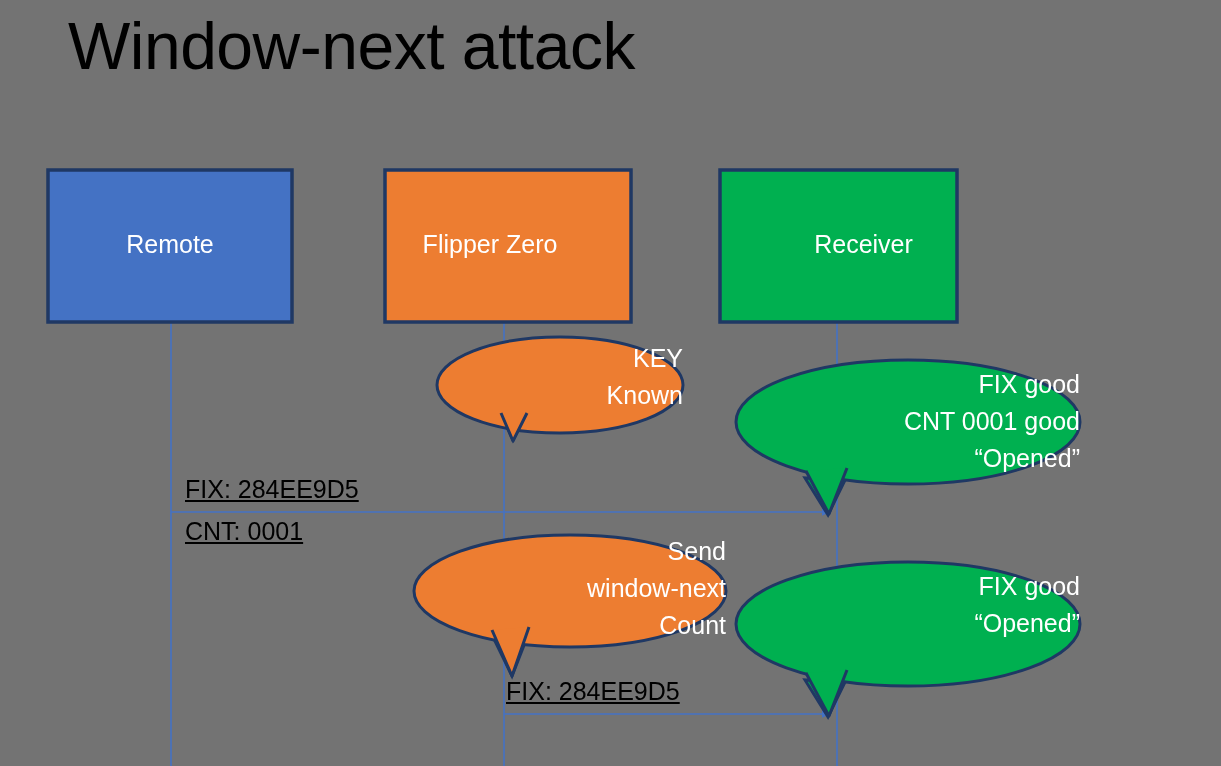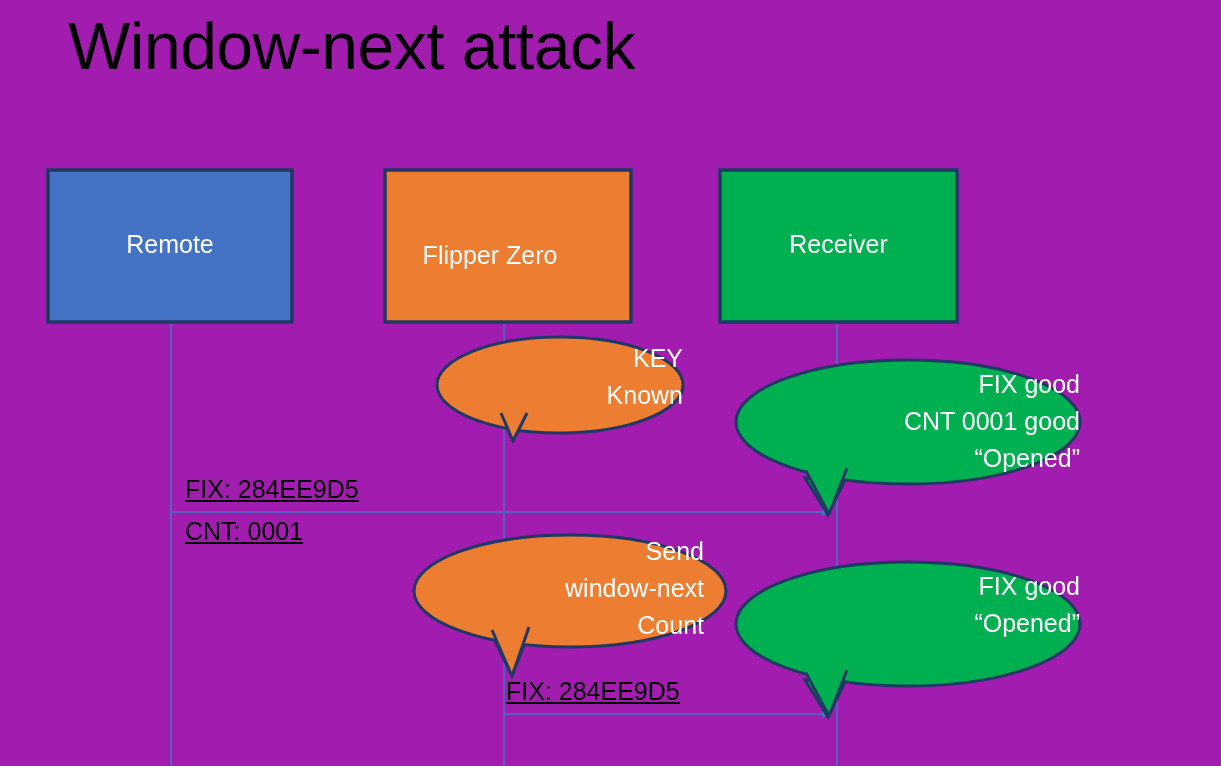--- a/index.html
+++ b/index.html
@@ -13,21 +13,21 @@
     position: relative;
     overflow: hidden;
     font-family: "Liberation Sans", sans-serif;
     color: #000000;
   }
   #slide {
     position: absolute;
     left: 0; top: 0;
     width: 1221px;
     height: 766px;
-    background: #a21caf;
+    background: #737373;
   }
   #slide-title {
     position: absolute;
     left: 68px;
     top: 2px;
     font-size: 66px;
     line-height: 88px;
     font-weight: 400;
     color: #000000;
     letter-spacing: -0.5px;
@@ -55,26 +55,26 @@
   }
   .msg-label {
     position: absolute;
     color: #000000;
     font-size: 25px;
     line-height: 32px;
     white-space: nowrap;
     text-decoration: underline;
   }
   .lbl-remote  { left: 48px;  top: 229px; width: 244px; }
-  .lbl-flipper { left: 385px; top: 240px; width: 210px; }
-  .lbl-receiver{ left: 720px; top: 229px; width: 237px; }
+  .lbl-flipper { left: 385px; top: 229px; width: 210px; }
+  .lbl-receiver{ left: 720px; top: 229px; width: 237px; padding-left: 25px; }
 
   .bub-key      { left: 437px; top: 340px; width: 246px; }
   .bub-green1   { left: 736px; top: 366px; width: 344px; }
-  .bub-send     { left: 392px; top: 533px; width: 312px; }
+  .bub-send     { left: 414px; top: 533px; width: 312px; }
   .bub-green2   { left: 736px; top: 568px; width: 344px; }
 
   .msg-fix-1 { left: 185px; top: 473px; }
   .msg-cnt-1 { left: 185px; top: 515px; }
   .msg-fix-2 { left: 506px; top: 675px; }
   .msg-cnt-2 { left: 506px; top: 717px; }
 </style>
 </head>
 <body>
 

